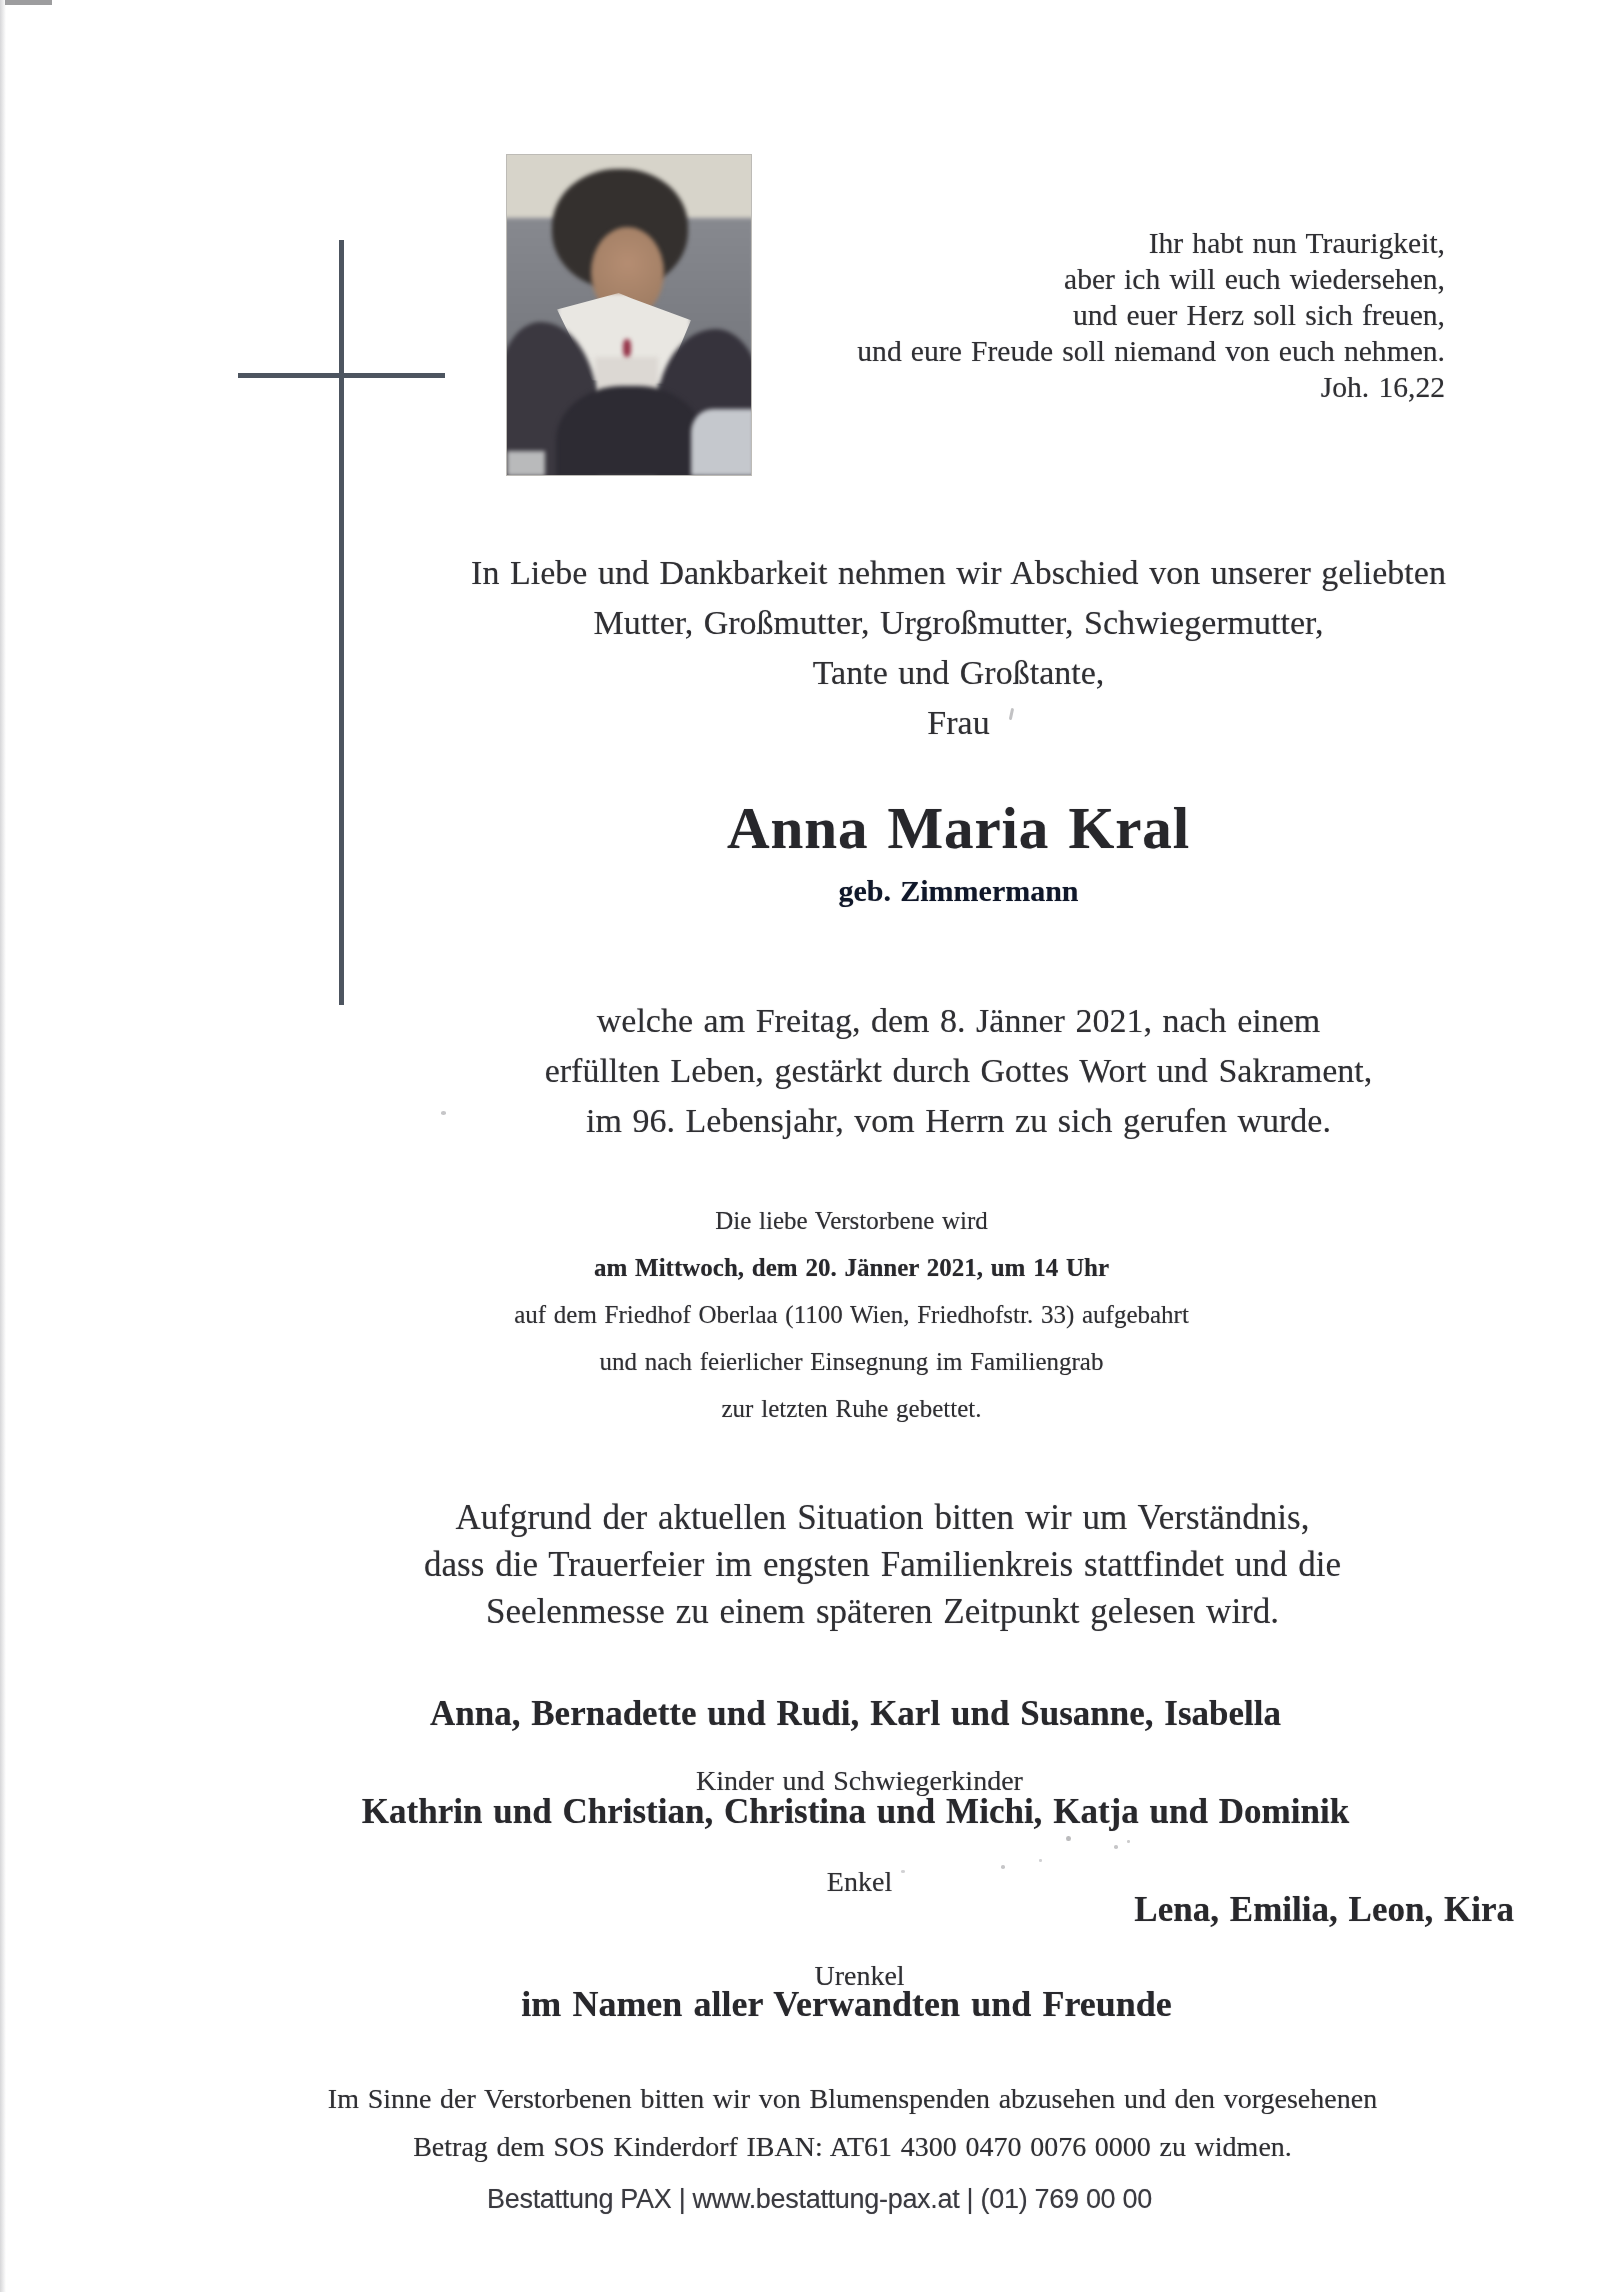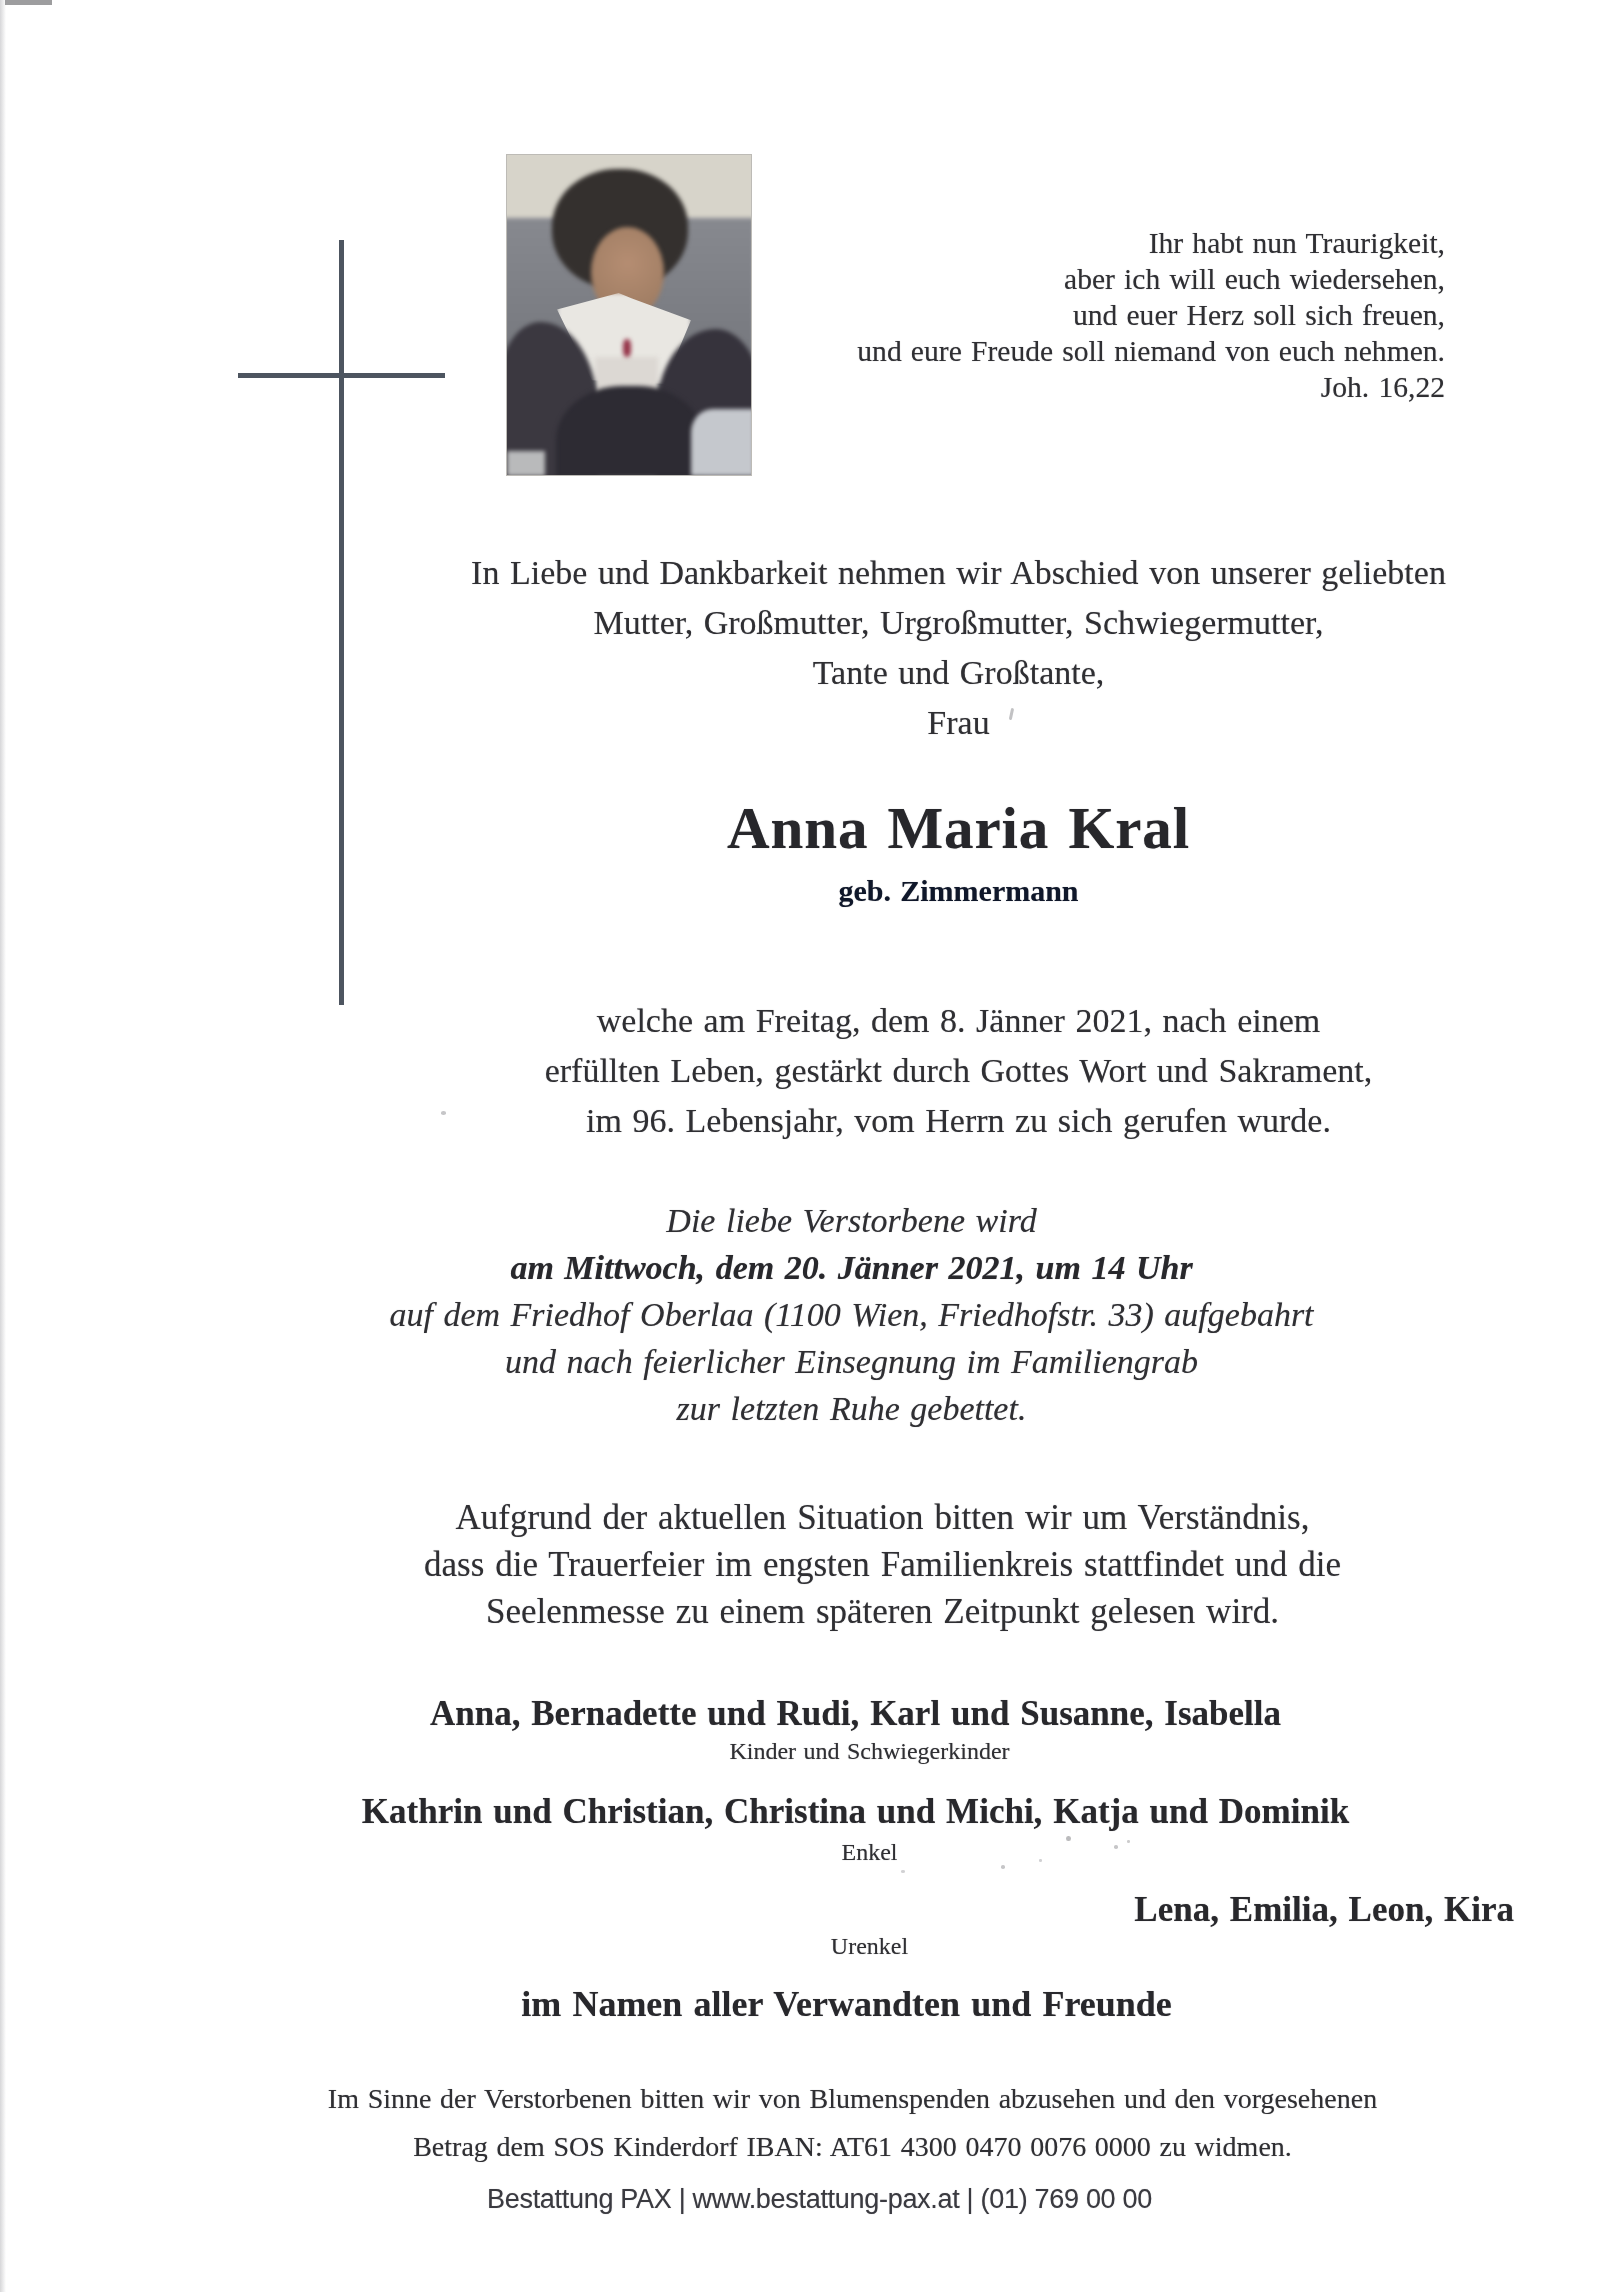--- a/index.html
+++ b/index.html
@@ -51,25 +51,25 @@
   .ph-seat{left:0;top:296px;width:38px;height:25px;background:#b9babb;}
 
   
   .quote{left:800px;top:225px;width:645px;font-size:29.6px;line-height:36px;text-align:right;}
 
   
   .intro{left:300px;top:548px;width:1317px;font-size:34px;line-height:50px;}
   .name{left:300px;top:792px;width:1317px;font-size:59px;line-height:73px;font-weight:bold;color:#27272b;letter-spacing:0.9px;}
   .geb{left:300px;top:867px;width:1317px;font-size:30px;line-height:47px;font-weight:bold;color:#0f172a;}
   .death{left:300px;top:996px;width:1317px;font-size:34px;line-height:50px;}
-  .funeral{left:193px;top:1197px;width:1317px;font-size:34px;line-height:47px;font-style:italic;}
+  .funeral{left:193px;top:1197px;width:1317px;font-size:25px;line-height:47px;}
   .covid{left:224px;top:1494px;width:1317px;font-size:35px;line-height:47px;}
 
   .m-names{left:197px;width:1317px;font-size:35px;line-height:38px;font-weight:bold;color:#28282c;}
-  .m-rel{left:211px;width:1317px;font-size:24px;line-height:25px;}
+  .m-rel{left:201px;width:1317px;font-size:28px;line-height:25px;margin-top:29px;}
   .m-names-1{top:1695px;} .m-rel-1{top:1739px;}
   .m-names-2{top:1793px;} .m-rel-2{top:1840px;}
   .m-names-3{top:1891px;text-align:right;} .m-rel-3{top:1934px;}
   .closing{left:188px;top:1985px;width:1317px;font-size:36px;line-height:38px;font-weight:bold;color:#28282c;}
 
   .donation-1{left:194px;top:2083px;width:1317px;font-size:28px;line-height:32px;}
   .donation-2{left:194px;top:2131px;width:1317px;font-size:28px;line-height:32px;}
 
   .footer{left:161px;top:2183px;width:1317px;font-size:27px;line-height:32px;
     font-family:"Liberation Sans", sans-serif;color:#3a3a40;letter-spacing:-0.3px;

